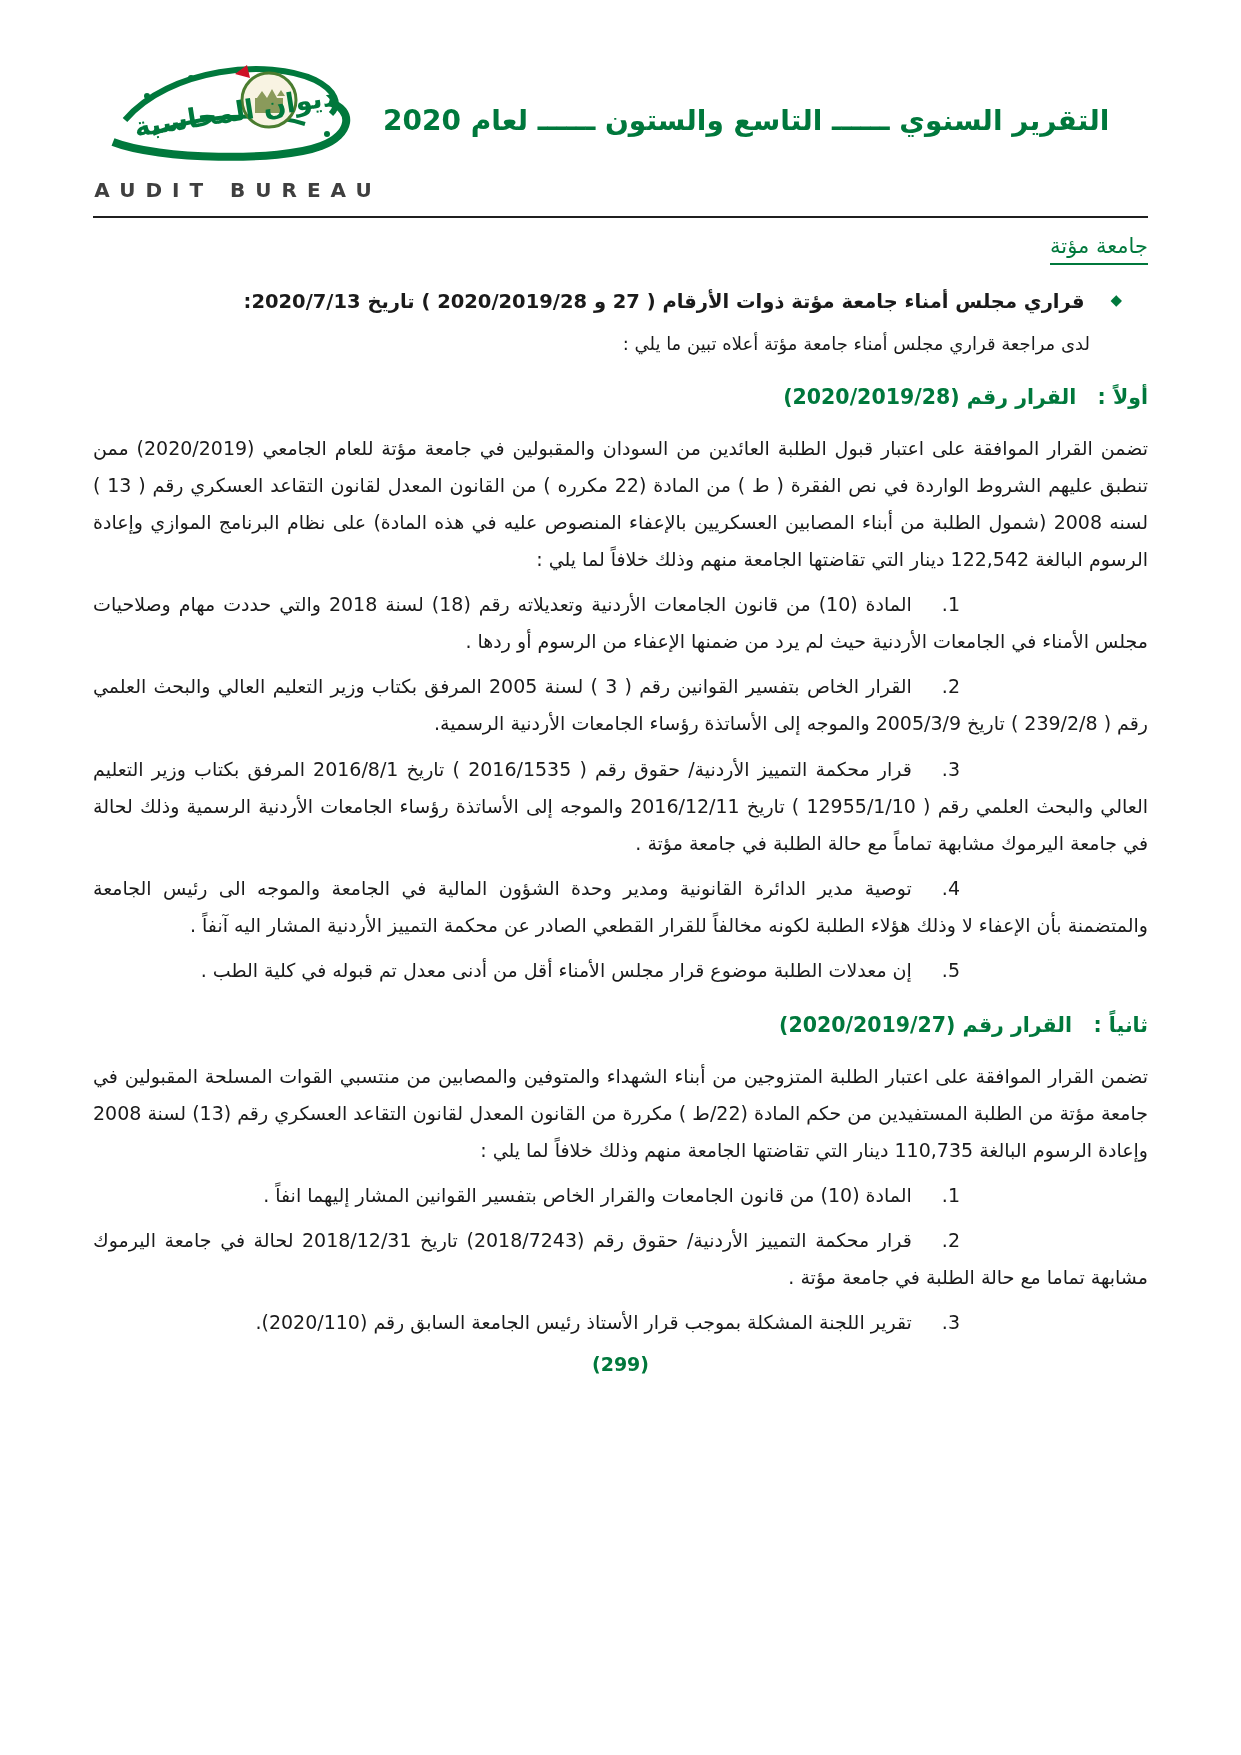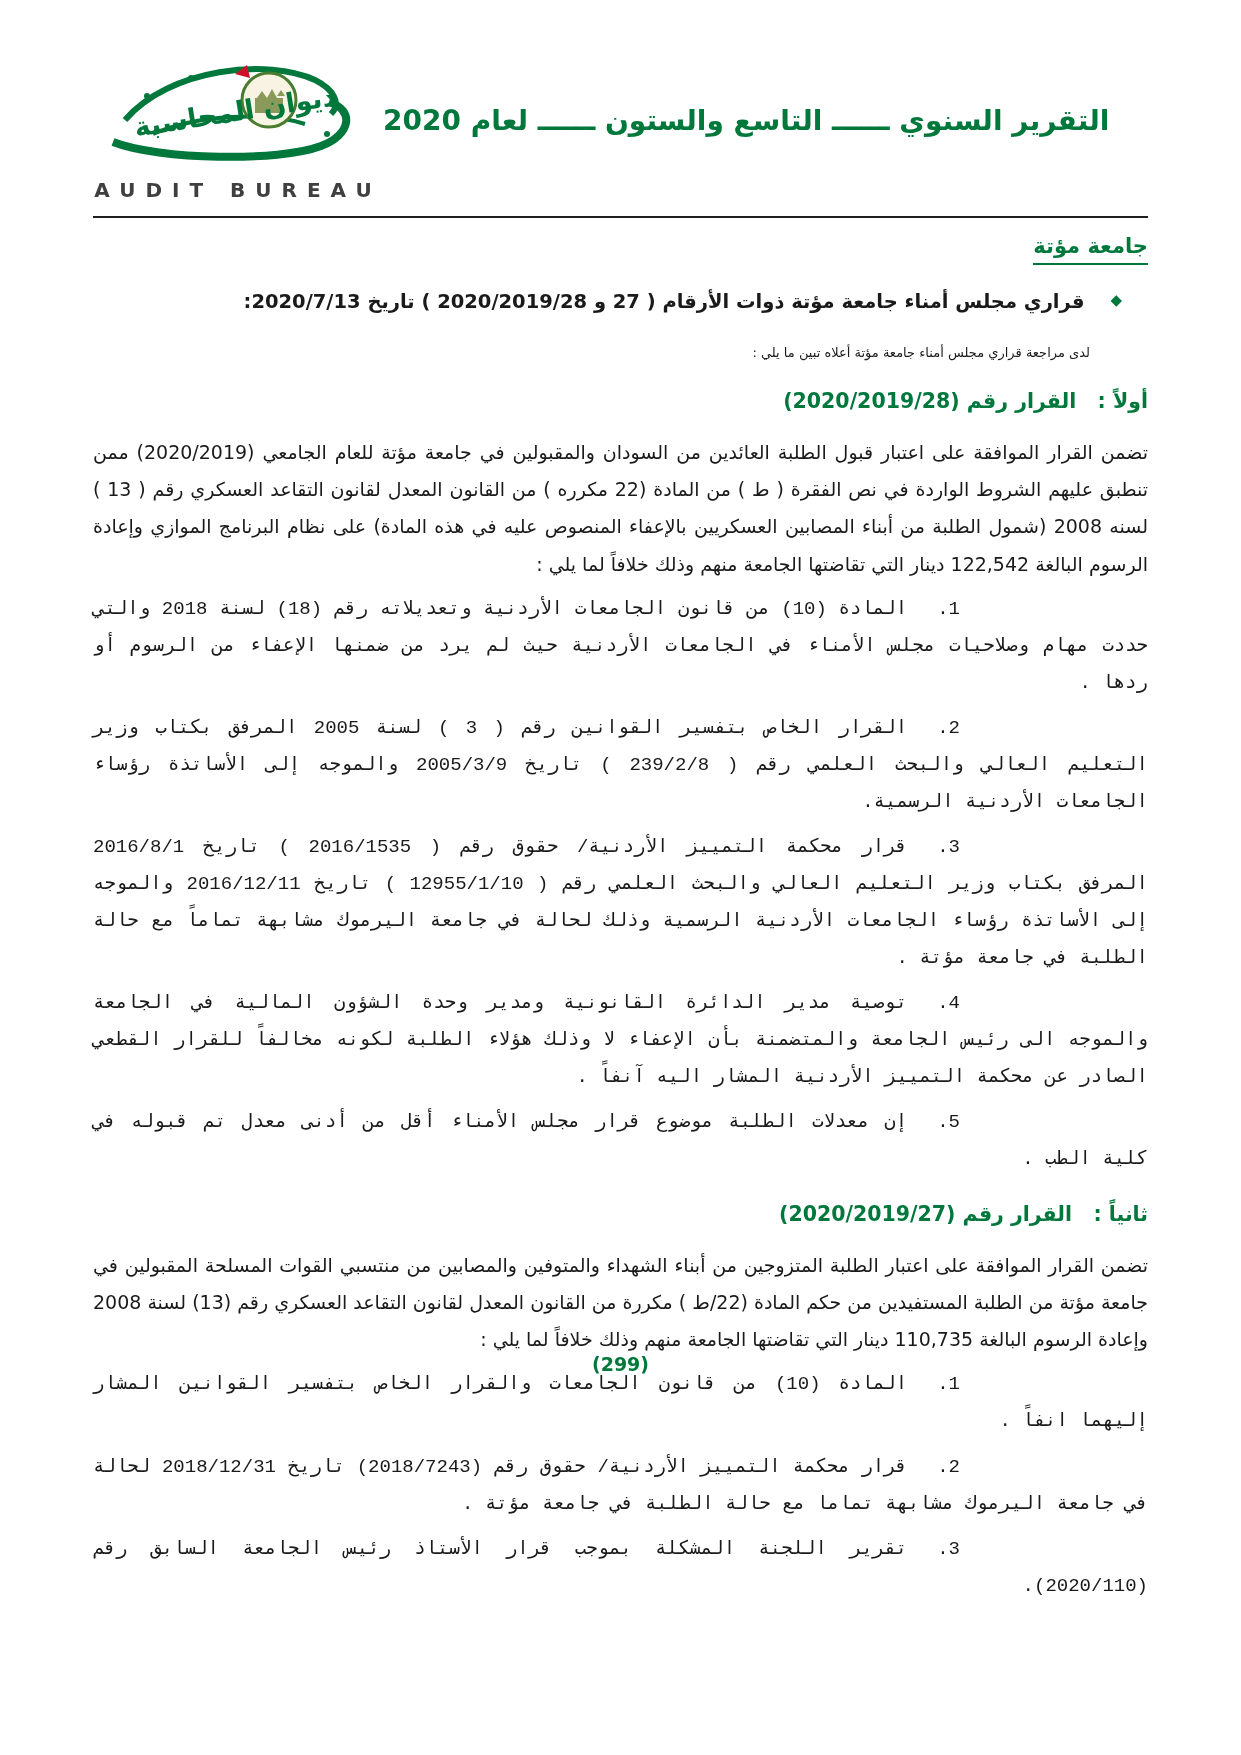--- a/index.html
+++ b/index.html
@@ -63,21 +63,21 @@
   .rule{
     margin:14px 93px 0 93px;
     border-top:2.5px solid #1f1f1f;
   }
   
   .content{padding:0 93px;}
   .sec-title{
     display:inline-block;
     color:var(--green);
     font-size:21px;
-    font-weight:bold;
+    font-weight:normal;
     border-bottom:2.5px solid var(--green);
     padding-bottom:5px;
     margin-top:16px;
   }
   .bullet-row{
     display:flex;
     align-items:flex-start;
     gap:26px;
     font-weight:bold;
     font-size:19.5px;
@@ -85,38 +85,38 @@
     margin-top:18px;
     padding-right:26px;
   }
   .diamond{
     color:var(--green);
     font-size:15px;
     line-height:2.3;
     flex:none;
   }
   .intro{
-    font-size:13px;
+    font-size:18px;
     line-height:1.95;
-    margin-top:20px;
+    margin-top:6px;
     padding-right:58px;
   }
   .dec-heading{
     color:var(--green);
     font-size:20.5px;
     font-weight:bold;
     margin-top:24px;
   }
   .body-par{
     font-size:19px;
     line-height:1.95;
     text-align:justify;
     margin-top:21px;
   }
-  .num-list{margin-top:4px;font-family:Liberation Mono, monospace;}
+  .num-list{margin-top:4px;}
   .li{
     font-size:19px;
     line-height:1.95;
     text-align:justify;
     text-indent:188px;
     margin-top:8px;
   }
   .num{margin-left:30px;}
   .page-num{
     position:absolute;

